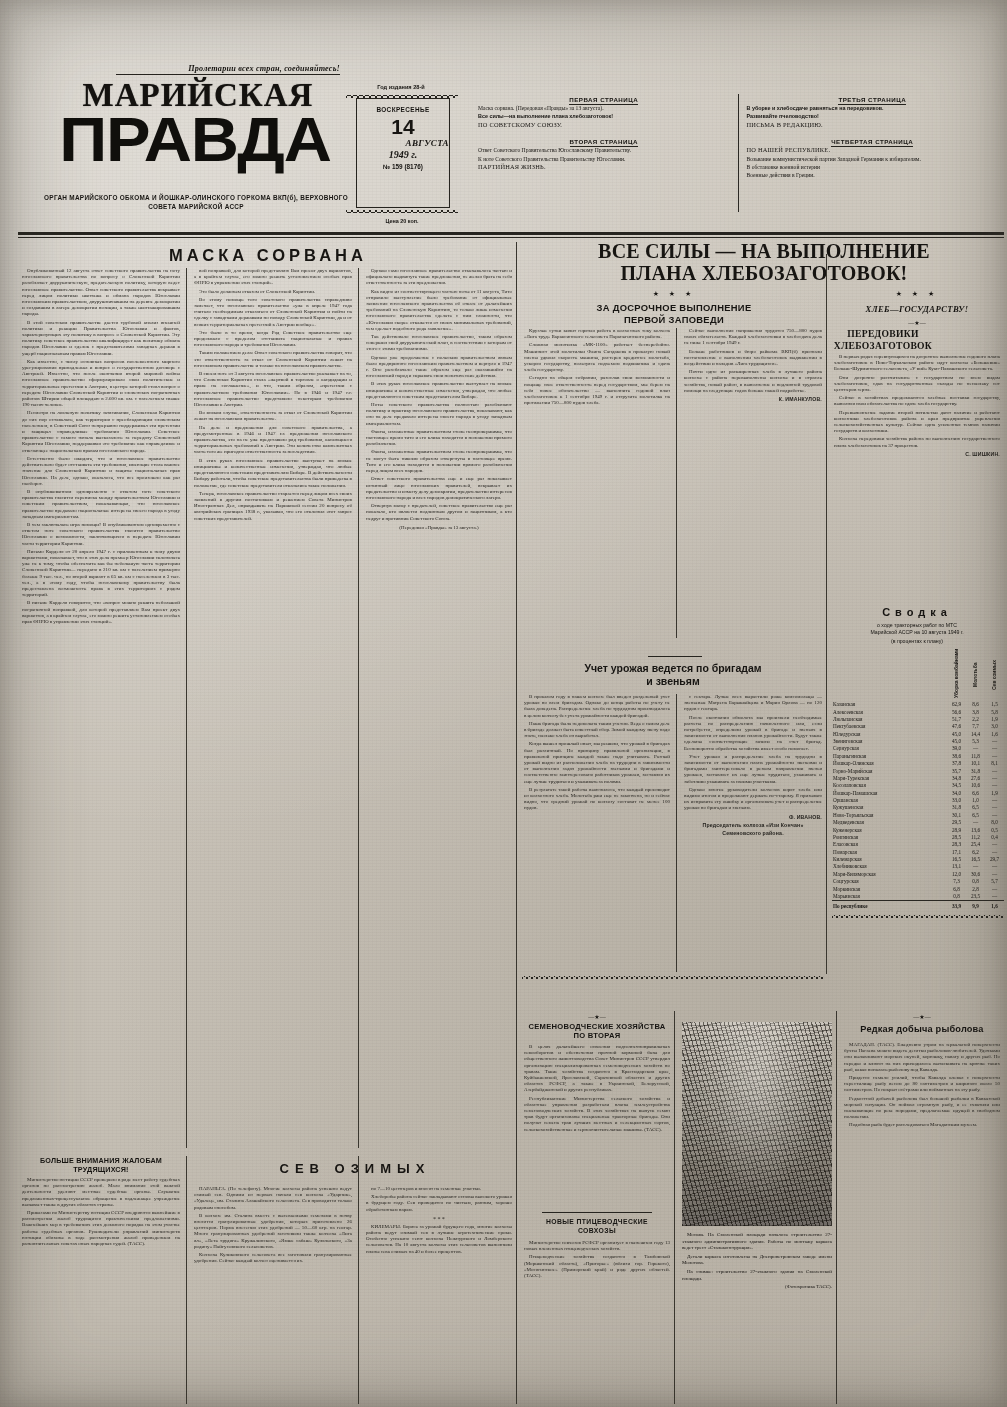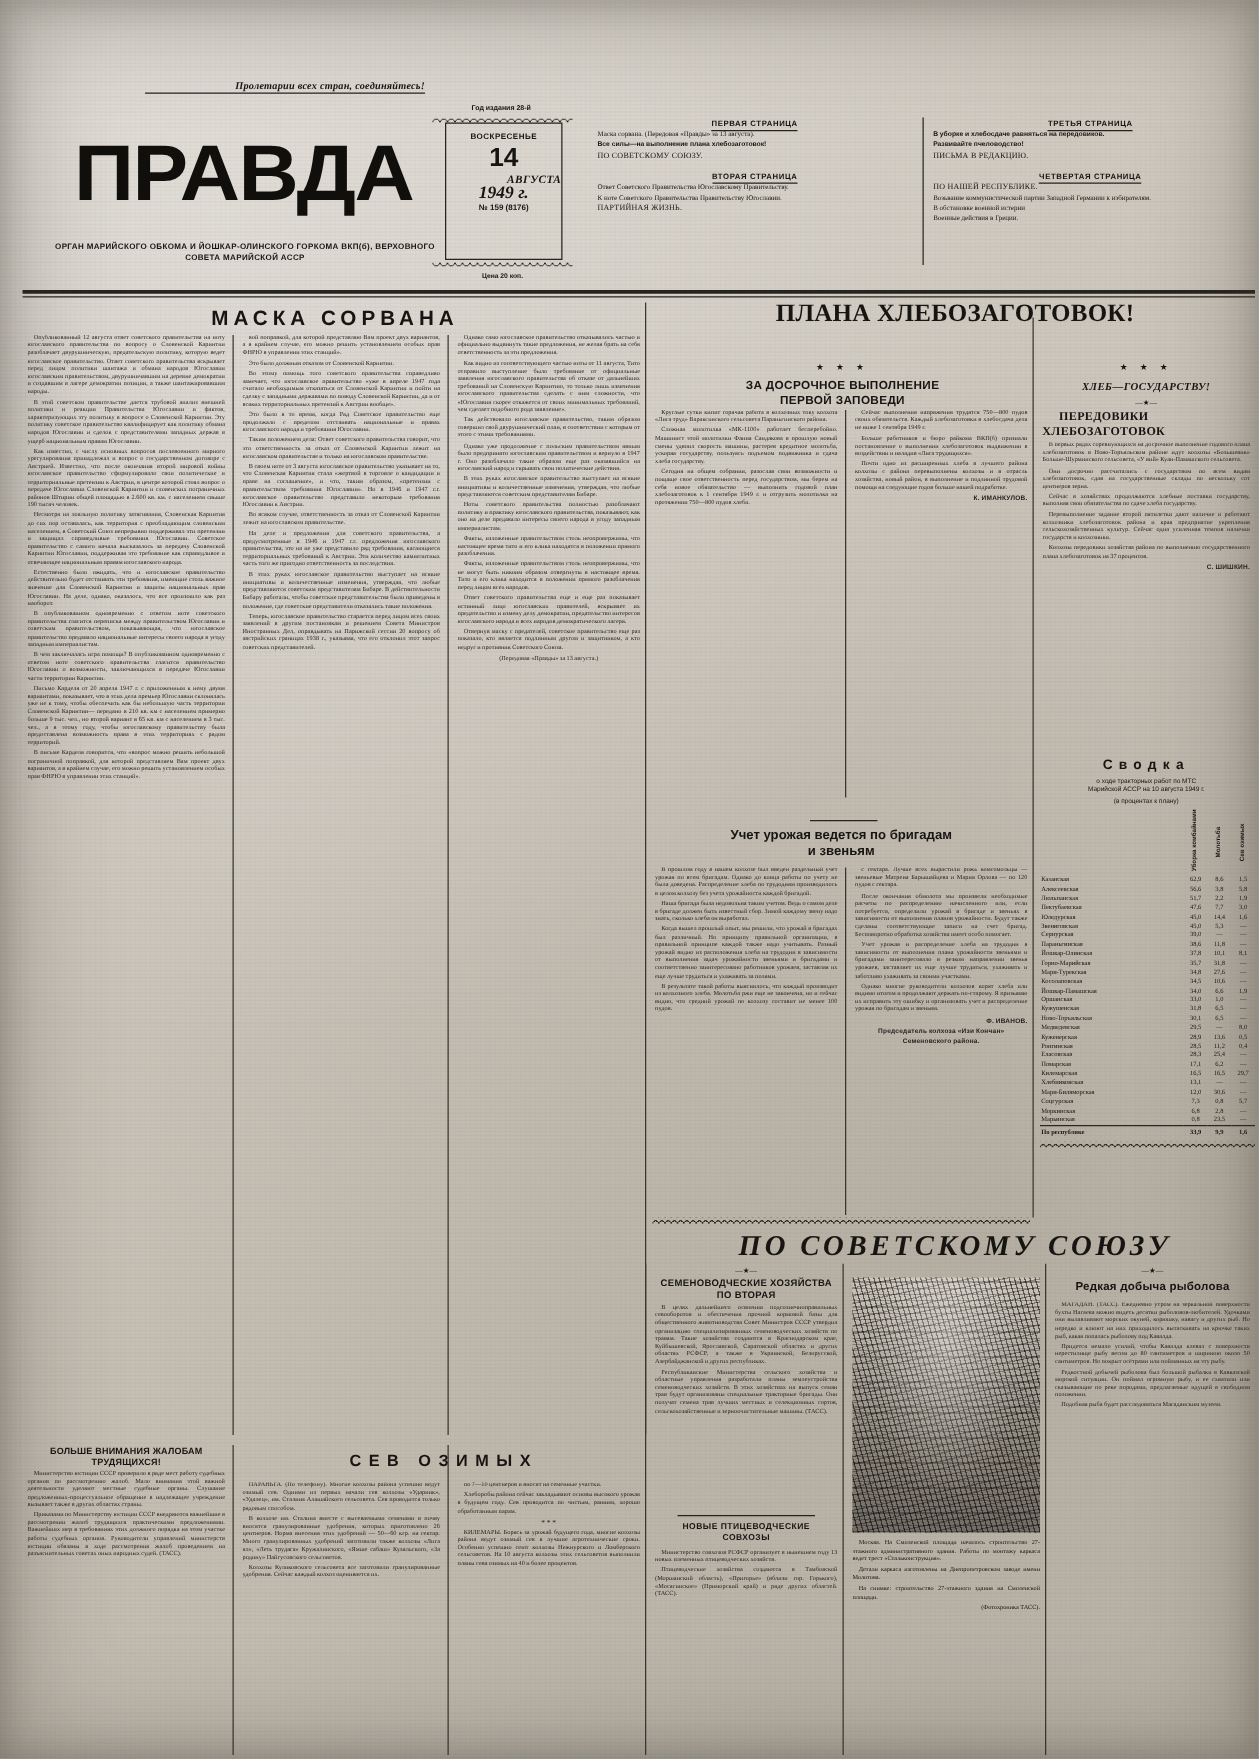--- a/index.html
+++ b/index.html
@@ -73,21 +73,21 @@
   }
   .dbox-wrap{position:absolute;left:338px;top:86px;width:112px;height:124px;}
   .wavy-t,.wavy-b{position:absolute;left:0;width:112px;height:6px;
     background-image:radial-gradient(circle at 3px 6px, rgba(0,0,0,0) 2.3px, #26241f 2.3px, #26241f 3.1px, rgba(0,0,0,0) 3.2px);
     background-size:6px 6px;background-repeat:repeat-x;}
   .wavy-t{top:0;} .wavy-b{bottom:0;transform:scaleY(-1);}
   .db-day{font-family:"Liberation Sans",sans-serif;font-weight:bold;font-size:6.4px;
     letter-spacing:.4px;margin-top:7px;}
   .db-num{font-family:"Liberation Sans",sans-serif;font-weight:bold;font-size:21px;line-height:23px;margin-top:2px;}
   .db-mon{font-family:"Liberation Serif",serif;font-style:italic;font-weight:bold;font-size:9px;line-height:11px;letter-spacing:.4px;text-align:right;}
-  .db-yr{font-family:"Liberation Serif",serif;font-style:italic;font-weight:bold;font-size:14px;line-height:11px;}
+  .db-yr{font-family:"Liberation Serif",serif;font-style:italic;font-weight:bold;font-size:10px;line-height:11px;}
   .db-iss{font-family:"Liberation Sans",sans-serif;font-weight:bold;font-size:6.4px;margin-top:3px;}
   .mh-price{
     position:absolute;left:348px;top:212px;width:92px;text-align:center;
     font-family:"Liberation Sans",sans-serif;font-weight:bold;font-size:5.4px;
   }
 
   
   .tin-title{
     position:absolute;left:460px;top:62px;width:540px;text-align:center;
     font-family:"Liberation Serif",serif;font-weight:bold;font-size:19px;letter-spacing:.4px;
@@ -199,20 +199,21 @@
   }
   .pcap{font-family:"Liberation Serif",serif;font-size:5px;line-height:6.6px;text-align:justify;}
 </style>
 </head>
 <body>
 
 <div id="page">
   <div class="sheet">
 
     <div class="slogan">Пролетарии всех стран, соединяйтесь!</div>
+    <div class="mh-name">МАРИЙСКАЯ</div>
     <div class="mh-pravda">ПРАВДА</div>
     <div class="mh-sub">ОРГАН МАРИЙСКОГО ОБКОМА И ЙОШКАР-ОЛИНСКОГО ГОРКОМА ВКП(б), ВЕРХОВНОГО СОВЕТА МАРИЙСКОЙ АССР</div>
 
     <div class="mh-year">Год издания 28-й</div>
     <div class="dbox-wrap">
       <div class="wavy-t"></div>
       <div class="wavy-b"></div>
     </div>
     <div class="datebox">
       <div class="db-day">ВОСКРЕСЕНЬЕ</div>
@@ -245,20 +246,21 @@
         <div class="tin-i">В обстановке военной истерии</div>
         <div class="tin-i">Военные действия в Греции.</div>
       </div>
     </div>
 
     <div class="mh-rule"></div>
     <div class="mh-rule2"></div>
 
     <div class="hl-maska">МАСКА СОРВАНА</div>
     <div class="hl-vse">
+      <div>ВСЕ СИЛЫ — НА ВЫПОЛНЕНИЕ</div>
       <div>ПЛАНА ХЛЕБОЗАГОТОВОК!</div>
     </div>
 
     <div class="vline" style="left:508px;top:236px;height:905px;"></div>
     <div class="vline" style="left:818px;top:248px;height:720px;"></div>
 
     <div class="col body-txt" style="position:absolute;left:14px;top:262px;width:158px;height:880px;">
       <p>Опубликованный 12 августа ответ советского правительства на ноту югославского правительства по вопросу о Словенской Каринтии разоблачает двурушническую, предательскую политику, которую ведет югославское правительство. Ответ советского правительства вскрывает перед лицом политики шантажа и обмана народов Югославии югославским правительством, двурушничавшим на деревне демократии и создавшим в лагере демократии позиции, а также шантажировавшим народы.</p>
       <p>В этой советском правительстве дается трубовой анализ внешней политики и реакции Правительства Югославии и фактов, характеризующих эту политику в вопросе о Словенской Каринтии. Эту политику советское правительство квалифицирует как политику обмана народов Югославии и сделок с представителями западных держав в ущерб национальным правам Югославии.</p>
       <p>Как известно, с числу основных вопросов послевоенного мирного урегулирования принадлежал и вопрос о государственном договоре с Австрией. Известно, что после окончания второй мировой войны югославское правительство сформулировало свои политические и территориальные претензии к Австрии, в центре которой стоял вопрос о передаче Югославии Словенской Каринтии и словенских пограничных районов Штирии общей площадью в 2.600 кв. км. с населением свыше 190 тысяч человек.</p>
@@ -569,21 +571,20 @@
           <td class="nm">По республике</td>
           <td class="n">33,9</td>
           <td class="n">9,9</td>
           <td class="n">1,6</td>
         </tr>
           </tfoot>
       </table>
       <div class="wavy-line" style="margin-top:3px;"></div>
     </div>
 
-    <div class="hl-posov">ПО СОВЕТСКОМУ СОЮЗУ</div>
     <div class="vline" style="left:508px;top:1005px;height:393px;"></div>
 
     <div class="star1" style="position:absolute;left:516px;top:1006px;width:146px;">—★—</div>
     <div class="hl-sem" style="position:absolute;left:516px;top:1016px;width:146px;">
       <div>СЕМЕНОВОДЧЕСКИЕ ХОЗЯЙСТВА</div>
       <div>ПО ВТОРАЯ</div>
     </div>
     <div class="col body-txt" style="position:absolute;left:516px;top:1038px;width:146px;height:160px;">
       <p>В целях дальнейшего освоения подсолнечноправильных севооборотов и обеспечения прочной кормовой базы для общественного животноводства Совет Министров СССР утвердил организацию специализированных семеноводческих хозяйств по травам. Такие хозяйства создаются в Краснодарском крае, Куйбышевской, Ярославской, Саратовской областях и других областях РСФСР, а также в Украинской, Белорусской, Азербайджанской и других республиках.</p>
       <p>Республиканские Министерства сельского хозяйства и областные управления разработали планы землеустройства семеноводческих хозяйств. В этих хозяйствах на выпуск семян трав будут организованы специальные тракторные бригады. Они получат семена трав лучших местных и селекционных сортов, сельскохозяйственные и зерноочистительные машины. (ТАСС).</p>

